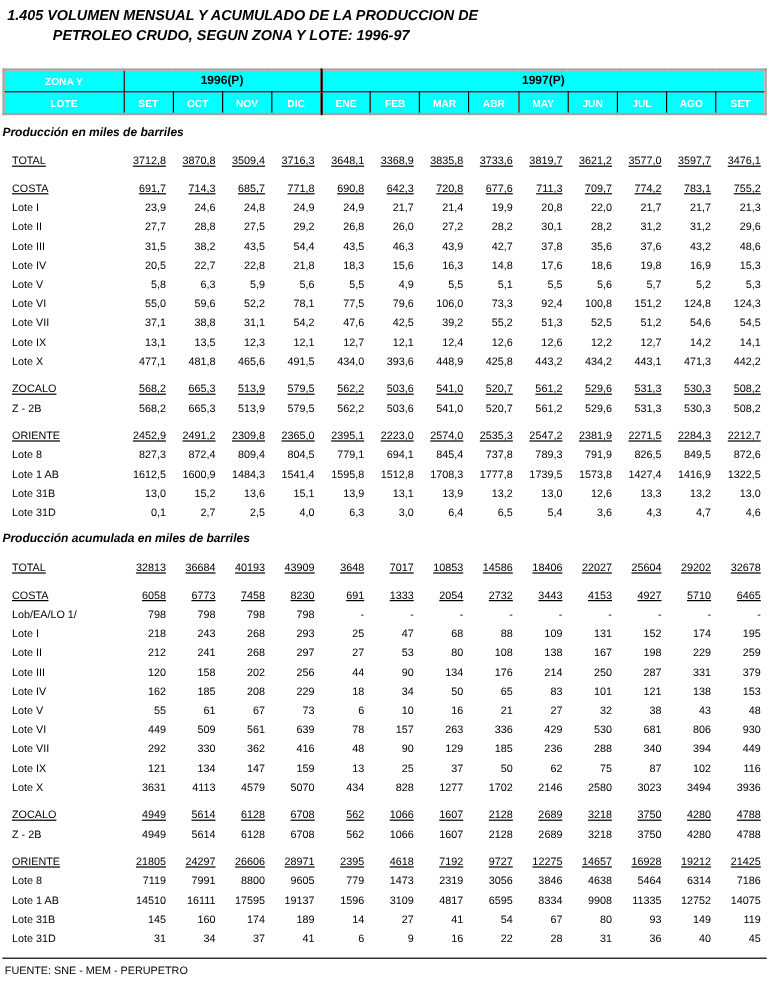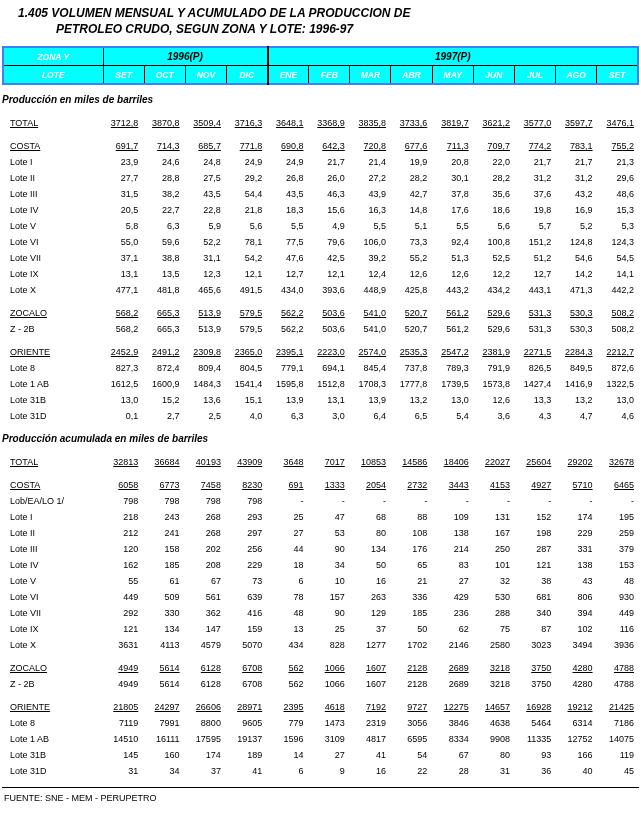--- a/index.html
+++ b/index.html
@@ -4,28 +4,28 @@
 <style>
   * { box-sizing: border-box; }
   html, body { margin: 0; padding: 0; background: #ffffff; }
   body {
     width: 641px; height: 837px;
     font-family: "Liberation Sans", sans-serif;
     color: #000;
     padding: 5px 2px 0 2px;
     overflow: hidden;
   }
-  .title { font-weight: bold; font-style: italic; font-size: 12px; line-height: 16px; padding-left: 4px; margin-left: 12px; }
+  .title { font-weight: bold; font-style: italic; font-size: 12px; line-height: 16px; padding-left: 4px; }
   .title .l2 { padding-left: 38px; }
 
   table { border-collapse: collapse; table-layout: fixed; width: 637px; }
   col.c-lbl { width: 100px; }
 
   
-  table.hdr { margin-top: 9px; border: 2px solid #3b82f6; font-style: italic; }
+  table.hdr { margin-top: 20px; border: 2px solid #a3a3a3; }
   table.hdr td {
     background: #00ffff;
     border: 1px solid #000;
     text-align: center;
     font-weight: bold;
     color: #ffffff;
     font-size: 8.5px;
     padding: 4px 0 3px 0;
     overflow: hidden;
   }
@@ -711,21 +711,21 @@
           <td><span>160</span></td>
           <td><span>174</span></td>
           <td><span>189</span></td>
           <td><span>14</span></td>
           <td><span>27</span></td>
           <td><span>41</span></td>
           <td><span>54</span></td>
           <td><span>67</span></td>
           <td><span>80</span></td>
           <td><span>93</span></td>
-          <td><span>166</span></td>
+          <td><span>149</span></td>
           <td><span>119</span></td>
         </tr>
         <tr class="item">
           <td class="lbl"><span>Lote 31D</span></td>
           <td><span>31</span></td>
           <td><span>34</span></td>
           <td><span>37</span></td>
           <td><span>41</span></td>
           <td><span>6</span></td>
           <td><span>9</span></td>

